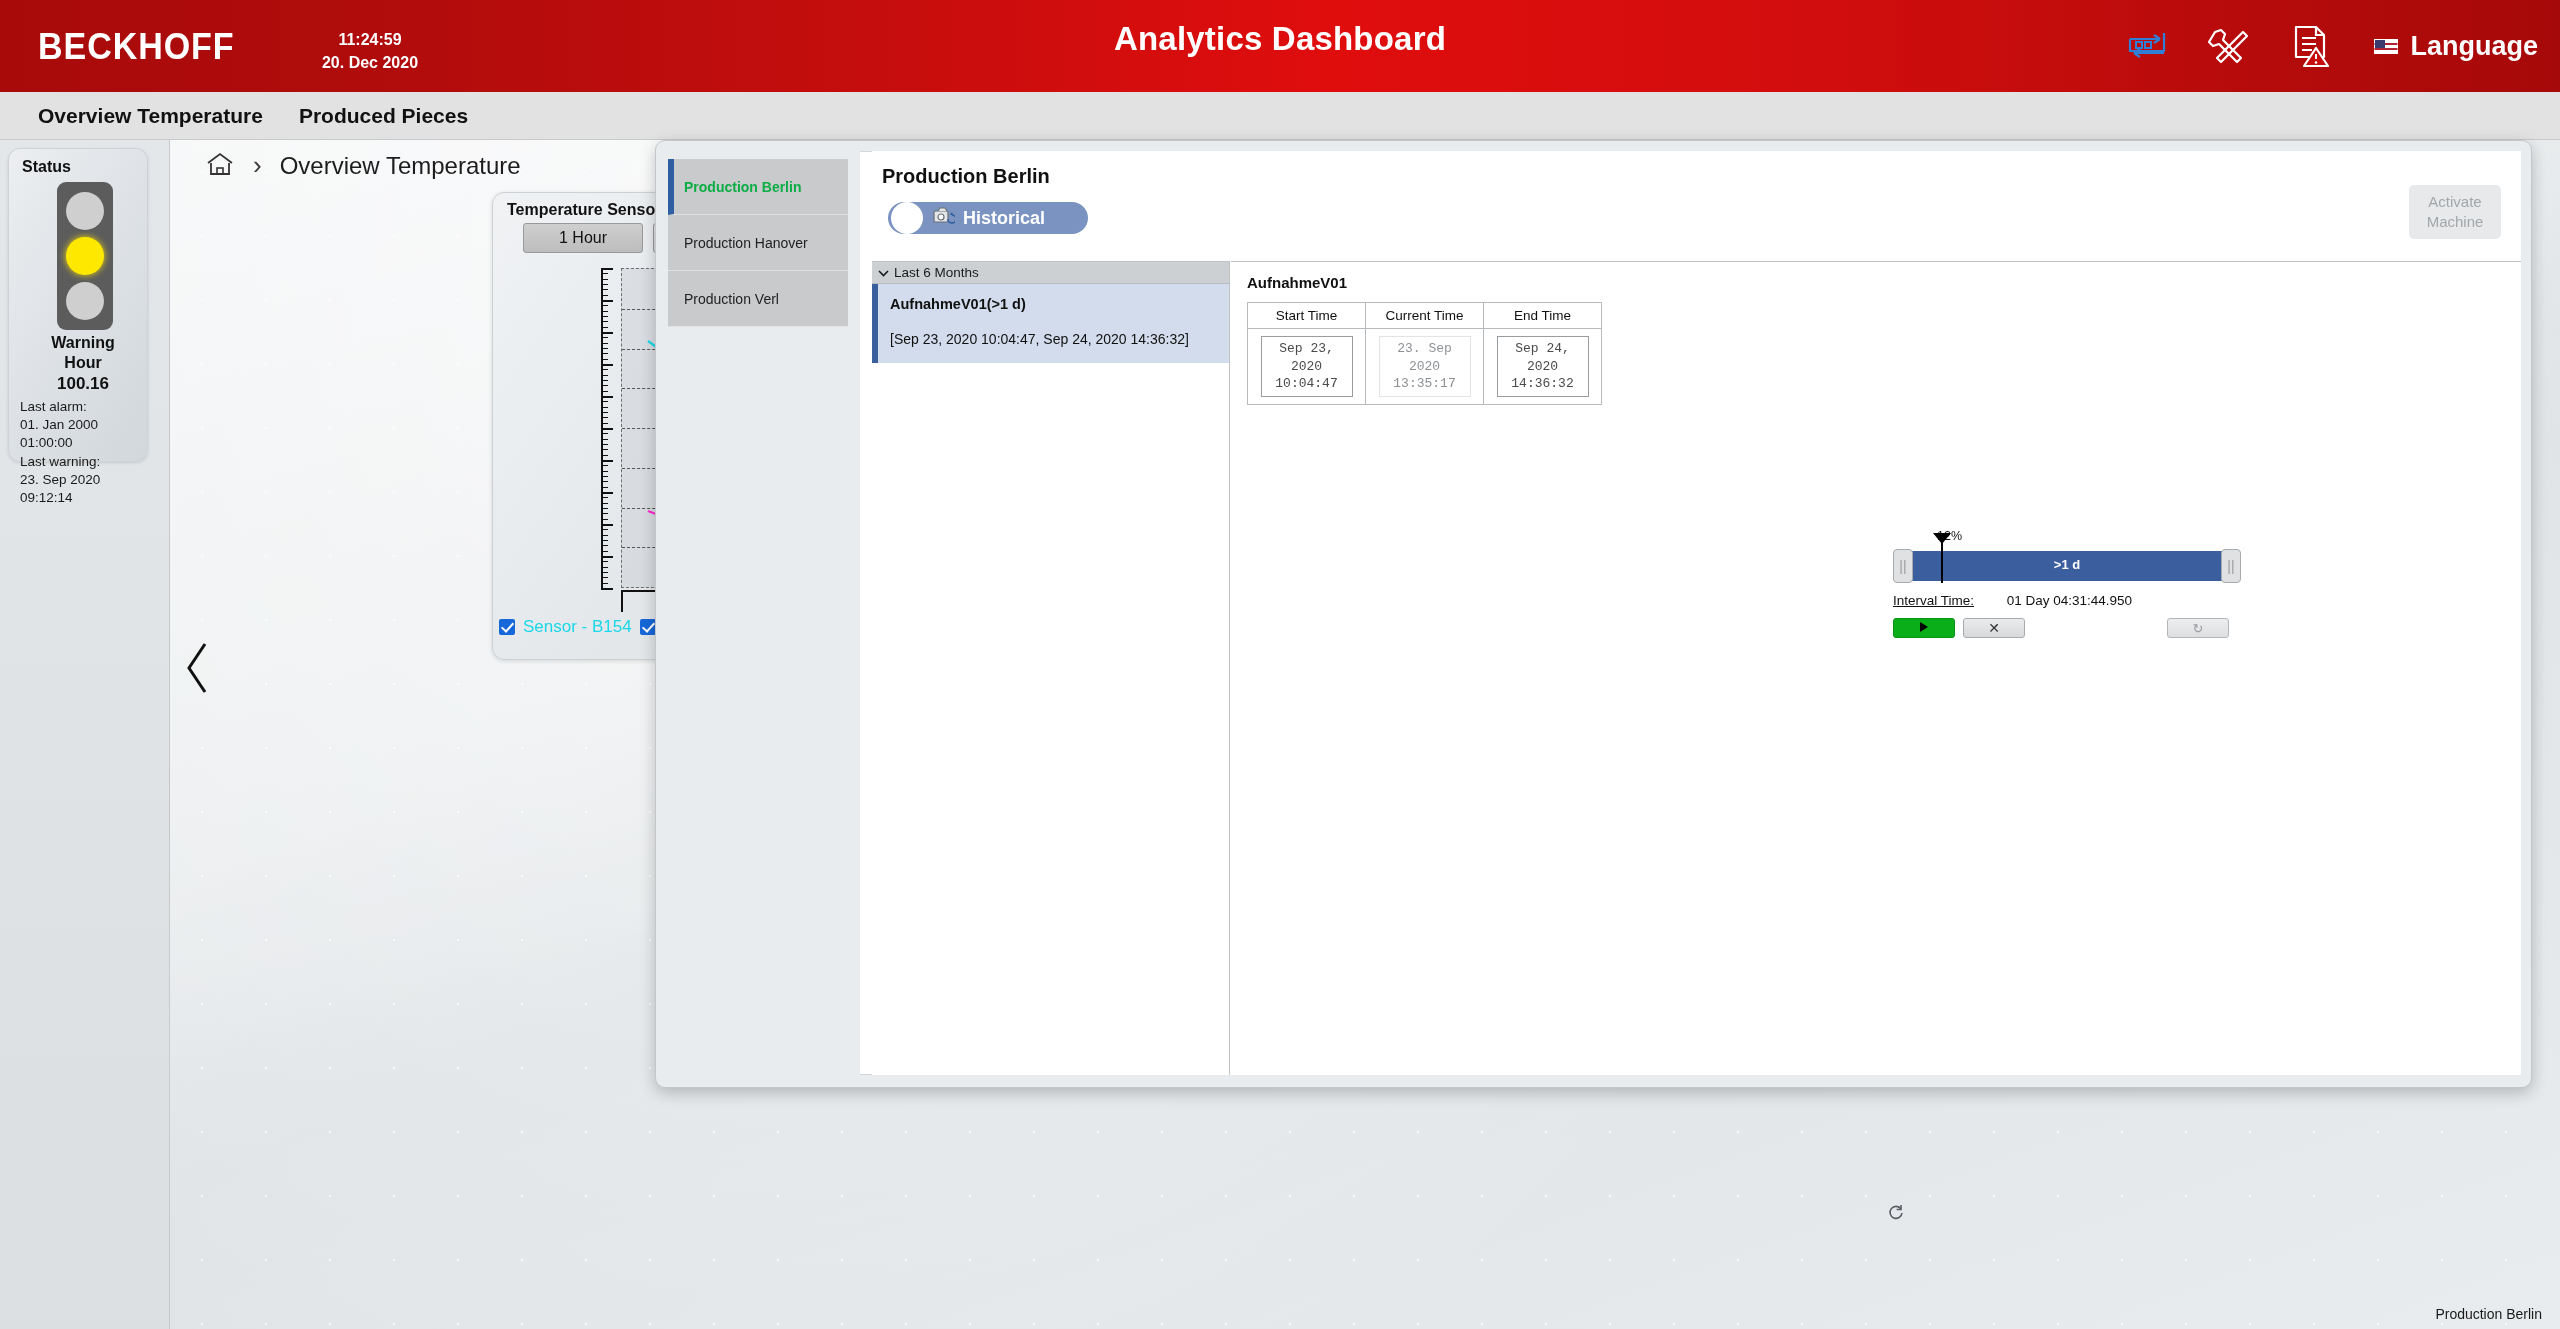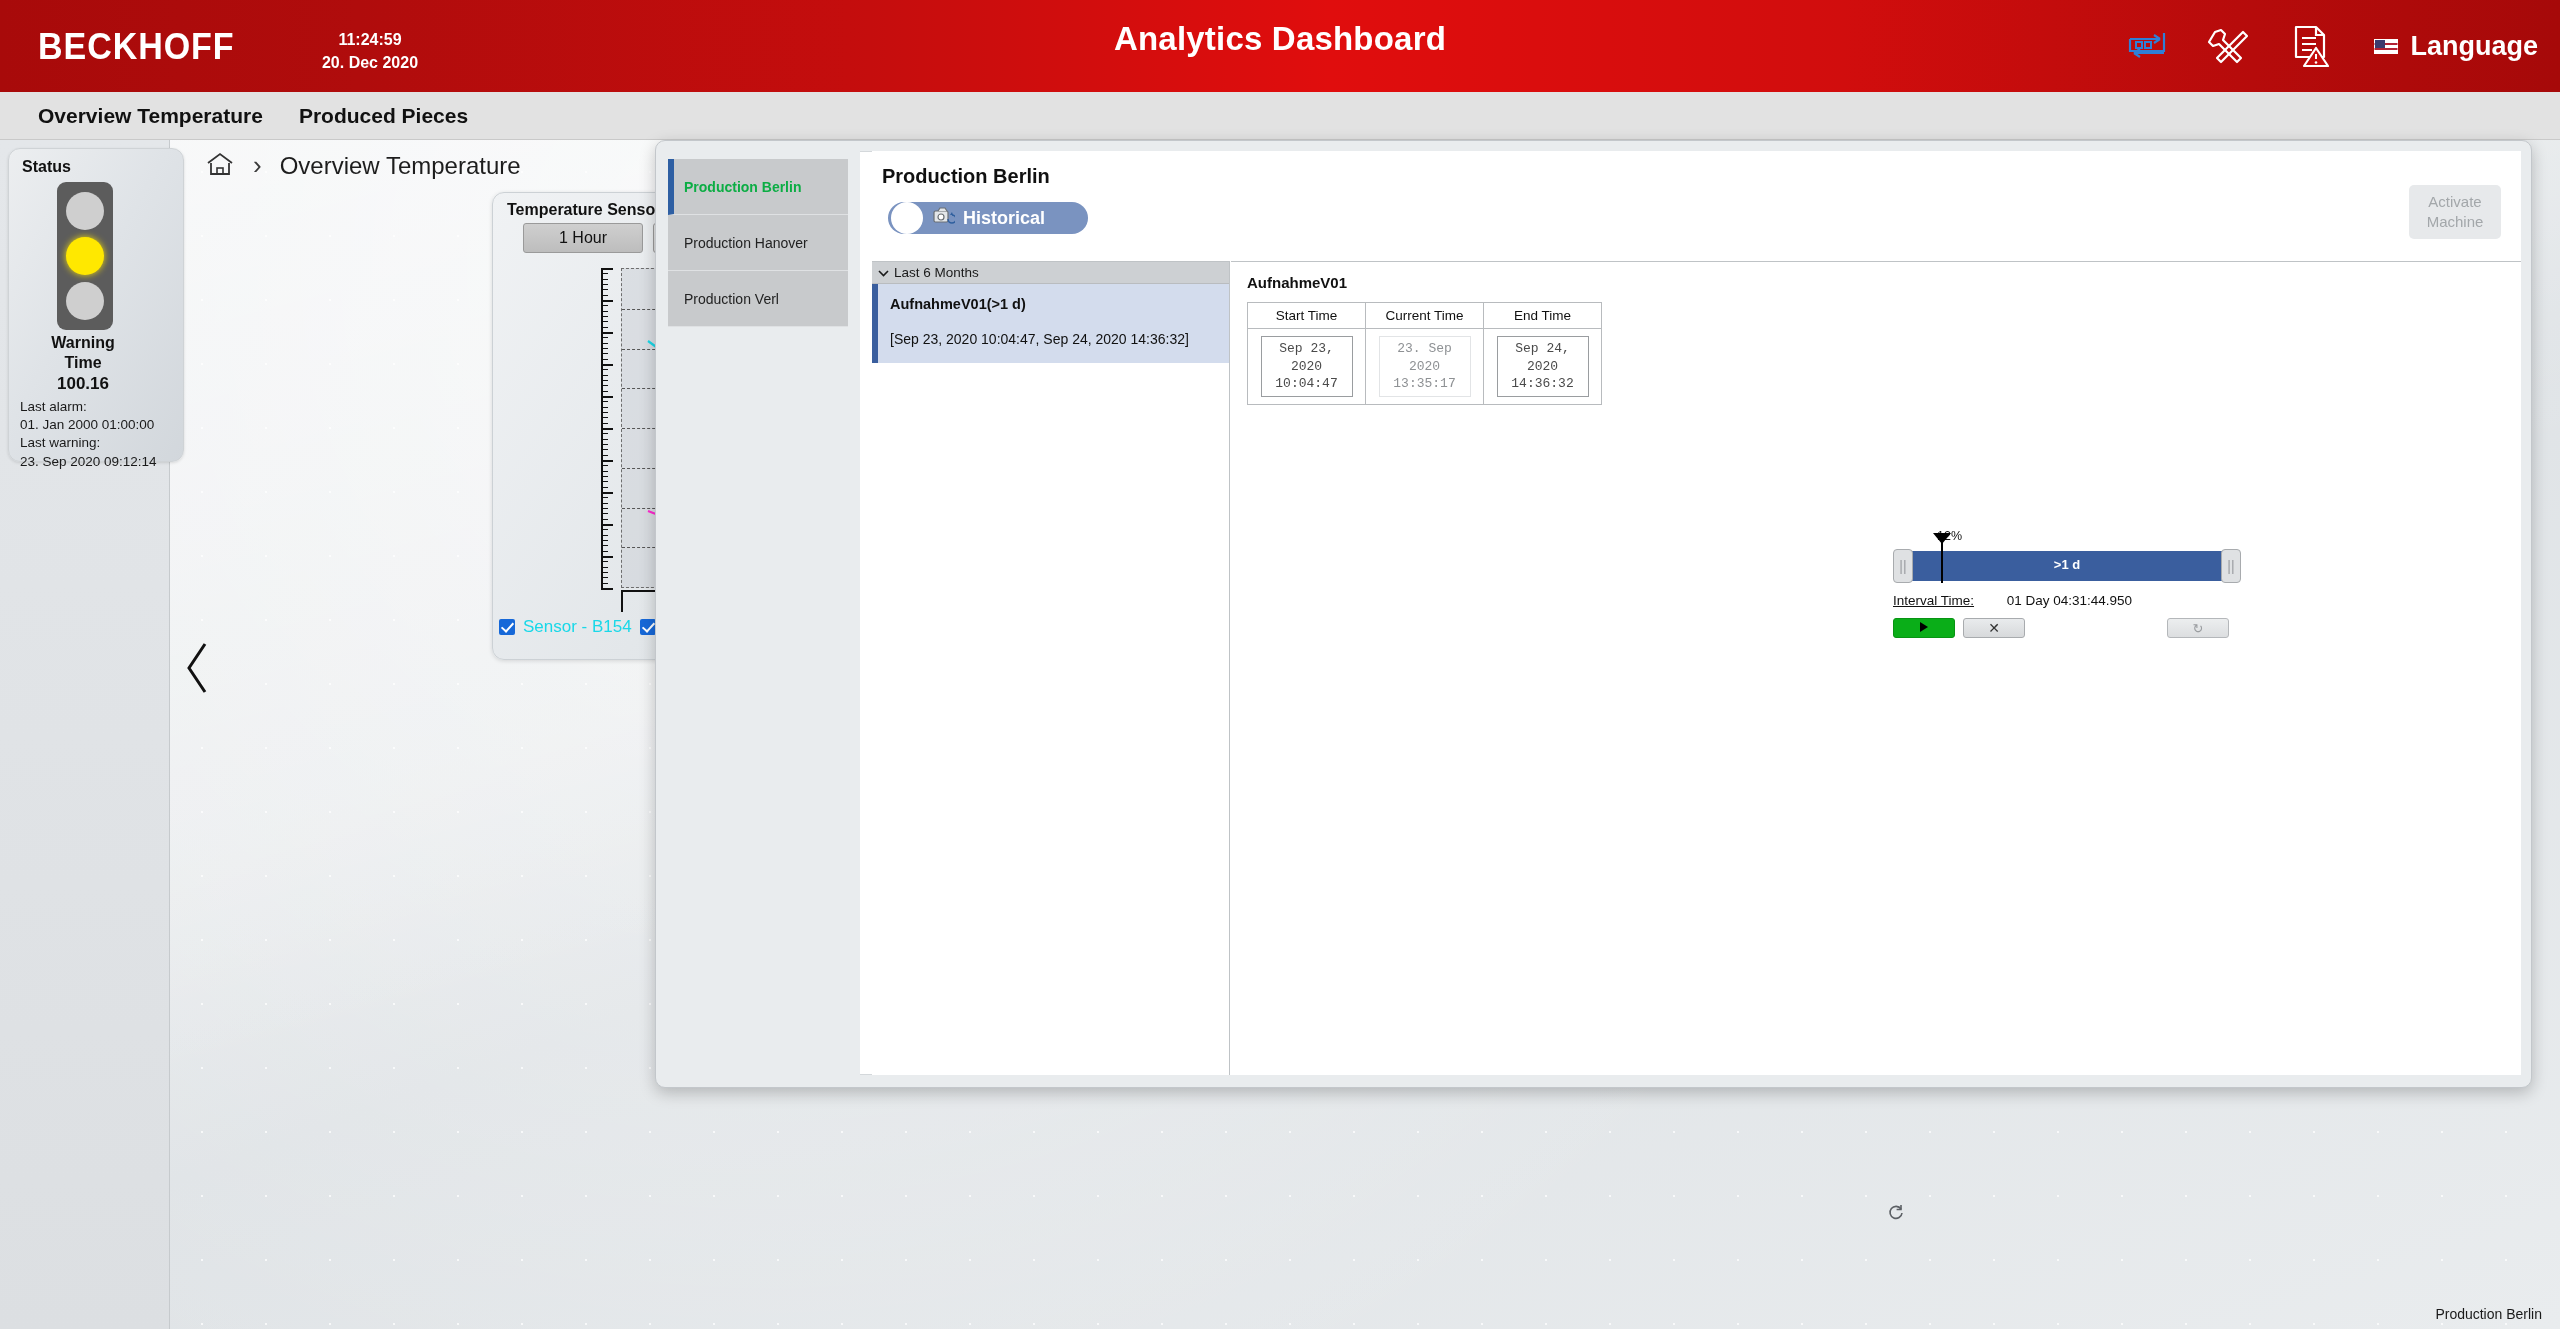--- a/index.html
+++ b/index.html
@@ -70,21 +70,21 @@
   
   .menubar{
     position:absolute; left:0; top:92px; width:2560px; height:48px;
     background:#e2e2e2; border-bottom:1px solid #c9c9c9;
     display:flex; align-items:center; padding-left:38px; gap:36px;
   }
   .menu-item{ font-size:21px; font-weight:700; color:#111; cursor:default; }
 
   
   .statuspanel{
-    position:absolute; left:8px; top:148px; width:176px; height:314px;
+    position:absolute; left:8px; top:148px; width:140px; height:314px;
     border-radius:12px;
     background: linear-gradient(120deg,#eceef0 0%, #dfe3e7 45%, #d2d7dc 100%);
     border:1px solid #cfd3d6;
     box-shadow: 0 1px 3px rgba(0,0,0,.12);
   }
   .status-title{ position:absolute; left:13px; top:9px; font-size:16px; font-weight:700; color:#111; }
   .tl-body{
     position:absolute; left:48px; top:33px; width:56px; height:148px;
     background:#5c5c5c; border-radius:9px;
     display:flex; flex-direction:column; align-items:center; justify-content:space-around; padding:6px 0;
@@ -314,21 +314,21 @@
 <div class="desk-dots"></div>
 
 <div class="statuspanel">
   <div class="status-title">Status</div>
   <div class="tl-body">
     <div class="tl-lamp"></div>
     <div class="tl-lamp on-yellow"></div>
     <div class="tl-lamp"></div>
   </div>
   <div class="status-state">Warning</div>
-  <div class="status-vl">Time</div>
+  <div class="status-vl">Hour</div>
   <div class="status-vv">100.16</div>
   <div class="status-foot">
     <div>Last alarm:</div>
     <div>01. Jan 2000 01:00:00</div>
     <div>Last warning:</div>
     <div>23. Sep 2020 09:12:14</div>
   </div>
 </div>
 
 <div class="nav-prev">

